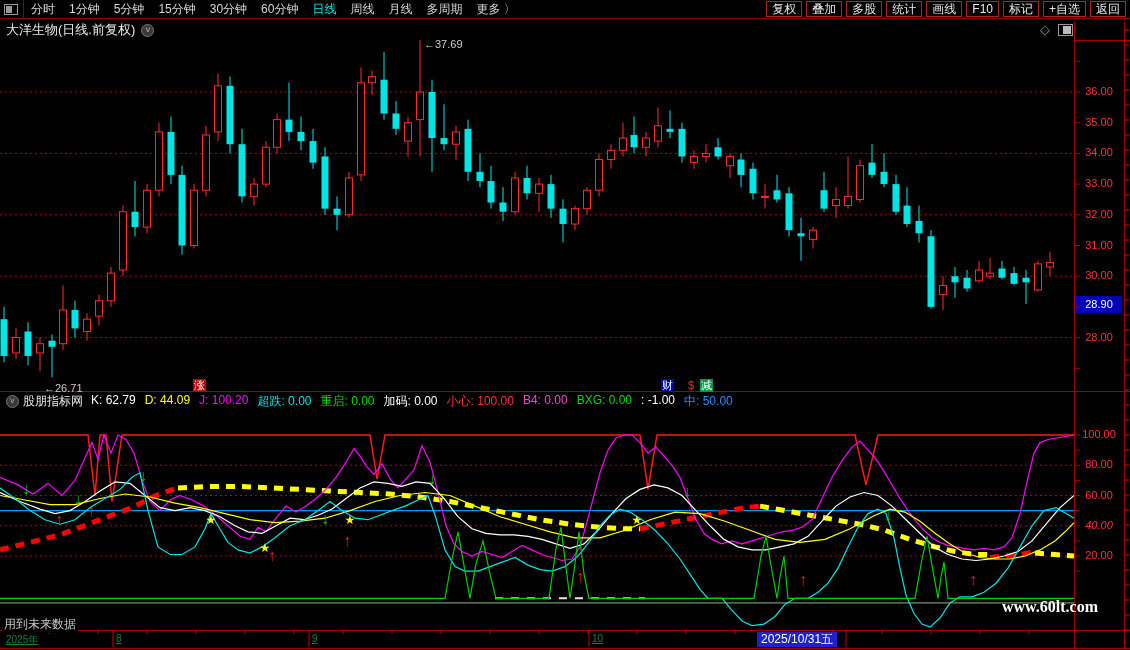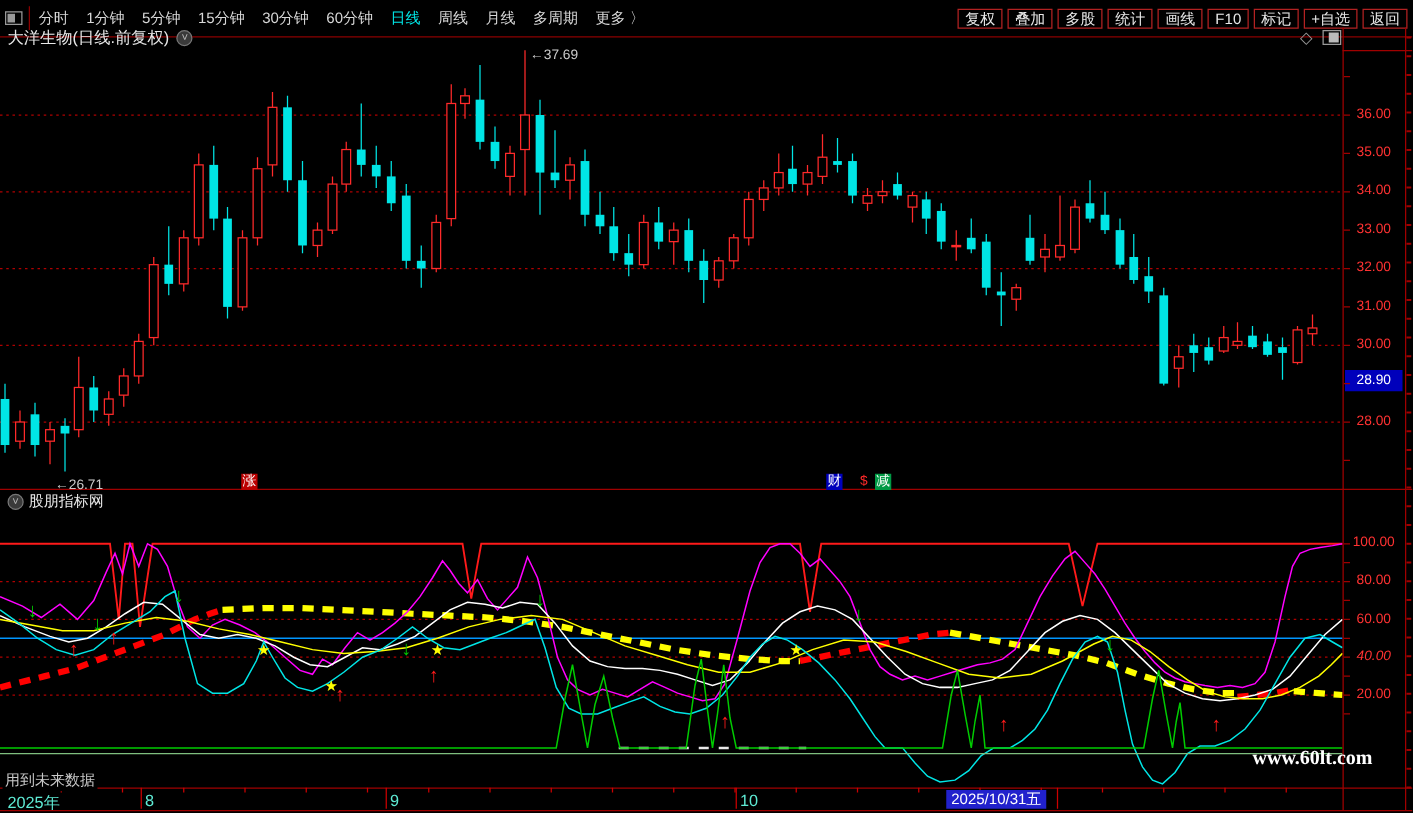--- a/index.html
+++ b/index.html
@@ -2,21 +2,21 @@
 <html><head>
 <meta charset="utf-8">
 <style>
   * { margin:0; padding:0; box-sizing:border-box; }
   html,body { width:1130px; height:650px; background:#000; overflow:hidden;
               font-family:"Liberation Sans", sans-serif; }
   .abs { position:absolute; }
   #root { position:relative; width:1130px; height:650px; background:#000; }
 
   
-  #topbar { left:0; top:0; width:1130px; height:30px; background:#000;
+  #topbar { left:0; top:0; width:1130px; height:19px; background:#000;
             border-bottom:1px solid #8b0000; display:flex; align-items:center; }
   #appicon { width:14px; height:11px; border:1px solid #999; margin:0 5px 0 4px; position:relative; }
   #appicon span { position:absolute; left:1px; top:1px; width:6px; height:7px; background:#999; }
   #topbar .vsep { width:1px; height:19px; background:#8b0000; }
   .menuitem { color:#d8d8d8; font-size:12px; margin:0 7px; cursor:default; white-space:nowrap; }
   .menuitem.active { color:#00e8e8; }
   #menuleft { display:flex; align-items:center; flex:1; }
   #menuright { display:flex; align-items:center; margin-right:4px; }
   .rbtn { color:#e8e8e8; font-size:12px; border:1px solid #b32222; padding:0 5px;
           margin-left:4px; height:16px; line-height:15px; white-space:nowrap; }
@@ -42,21 +42,21 @@
   .annot { position:absolute; color:#ccc; font-size:11px; white-space:nowrap; }
   .badge { position:absolute; font-size:11px; line-height:13px; padding:0 1px; color:#fff; }
 
   
   #indheader { left:0; top:392px; width:1074px; height:18px; display:flex; align-items:center; overflow:hidden; }
   #indheader .fld { font-size:12px; margin-right:9px; white-space:nowrap; }
   #indname { color:#e8e8e8; font-size:12px; margin:0 8px 0 4px; }
 
   
   #dateaxis { left:0; top:631px; width:1130px; height:17px; }
-  .datelbl { position:absolute; color:#5eead4; font-size:13px; top:2px; }
+  .datelbl { position:absolute; color:#15803d; font-size:10px; top:2px;text-decoration:underline; }
   #seldate { position:absolute; top:1px; background:#2121cc; color:#fff; font-size:12px;
              padding:0 4px; height:15px; line-height:15px; }
   #futurenote { left:2px; top:616px; color:#c8c8c8; font-size:12px; background:#000; padding:0 2px; }
 
   
   #watermark { left:975px; top:597px; width:150px; text-align:center; z-index:50; }
   #wm1 { color:#fff; font-size:25px; font-weight:bold; letter-spacing:1px; }
   #wm2 { color:#fff; font-size:16px; font-weight:bold; font-family:"Liberation Serif", serif; margin-top:1px; }
 </style>
 </head>
@@ -316,20 +316,33 @@
       <div class="axlabel" style="left: 1076px; top: 207.8px;">32.00</div>
       <div class="axlabel" style="left: 1076px; top: 238.5px;">31.00</div>
       <div class="axlabel" style="left: 1076px; top: 269.2px;">30.00</div>
       <div class="axlabel" style="left: 1076px; top: 299.9px;">29.00</div>
       <div class="axlabel" style="left: 1076px; top: 330.6px;">28.00</div>
     </div>
 
   <div id="indheader" class="abs">
     <span class="circlechev">˅</span>
     <span id="indname">股朋指标网</span>
+    <span id="indfields" style="display:flex;">
+        <span class="fld" style="color: rgb(255, 255, 255);">K: 62.79</span>
+        <span class="fld" style="color: rgb(255, 255, 0);">D: 44.09</span>
+        <span class="fld" style="color: rgb(255, 0, 255);">J: 100.20</span>
+        <span class="fld" style="color: rgb(0, 229, 229);">超跌: 0.00</span>
+        <span class="fld" style="color: rgb(0, 221, 0);">重启: 0.00</span>
+        <span class="fld" style="color: rgb(255, 255, 255);">加码: 0.00</span>
+        <span class="fld" style="color: rgb(255, 50, 50);">小心: 100.00</span>
+        <span class="fld" style="color: rgb(255, 68, 204);">B4: 0.00</span>
+        <span class="fld" style="color: rgb(0, 221, 0);">BXG: 0.00</span>
+        <span class="fld" style="color: rgb(255, 255, 255);">: -1.00</span>
+        <span class="fld" style="color: rgb(30, 144, 255);">中: 50.00</span>
+      </span>
   </div>
 
   <svg id="indchart" class="abs" style="left:0; top:410px;" width="1074" height="220">
       <line x1="0" y1="55.25" x2="1074" y2="55.25" stroke="#b00000" stroke-width="1" stroke-dasharray="2 3"></line>
       <line x1="0" y1="85.5" x2="1074" y2="85.5" stroke="#b00000" stroke-width="1" stroke-dasharray="2 3"></line>
       <line x1="0" y1="115.75" x2="1074" y2="115.75" stroke="#b00000" stroke-width="1" stroke-dasharray="2 3"></line>
       <line x1="0" y1="146" x2="1074" y2="146" stroke="#b00000" stroke-width="1" stroke-dasharray="2 3"></line>
       <line x1="0" y1="100.625" x2="1074" y2="100.625" stroke="#0096ff" stroke-width="1.2"></line>
       <polyline points="0,139.9 12,136.9 24,133.9 36,130.9 48,127.8 60,124.8 72,120.3 84,115.8 96,111.2 108,106.7 120,102.1 132,97.6 144,91.5 156,85.5 168,81.0 178,77.9" fill="none" stroke="#ff0000" stroke-width="5" stroke-dasharray="9 7"></polyline>
       <polyline points="178,77.9 210,76.4 240,76.4 270,77.9 300,79.4 330,81.0 360,82.5 390,84.0 420,87.0 450,91.5 480,97.6 510,103.6 540,109.7 570,114.2 600,117.3 625,118.8 640,118.8" fill="none" stroke="#ffff00" stroke-width="5" stroke-dasharray="9 7"></polyline>

